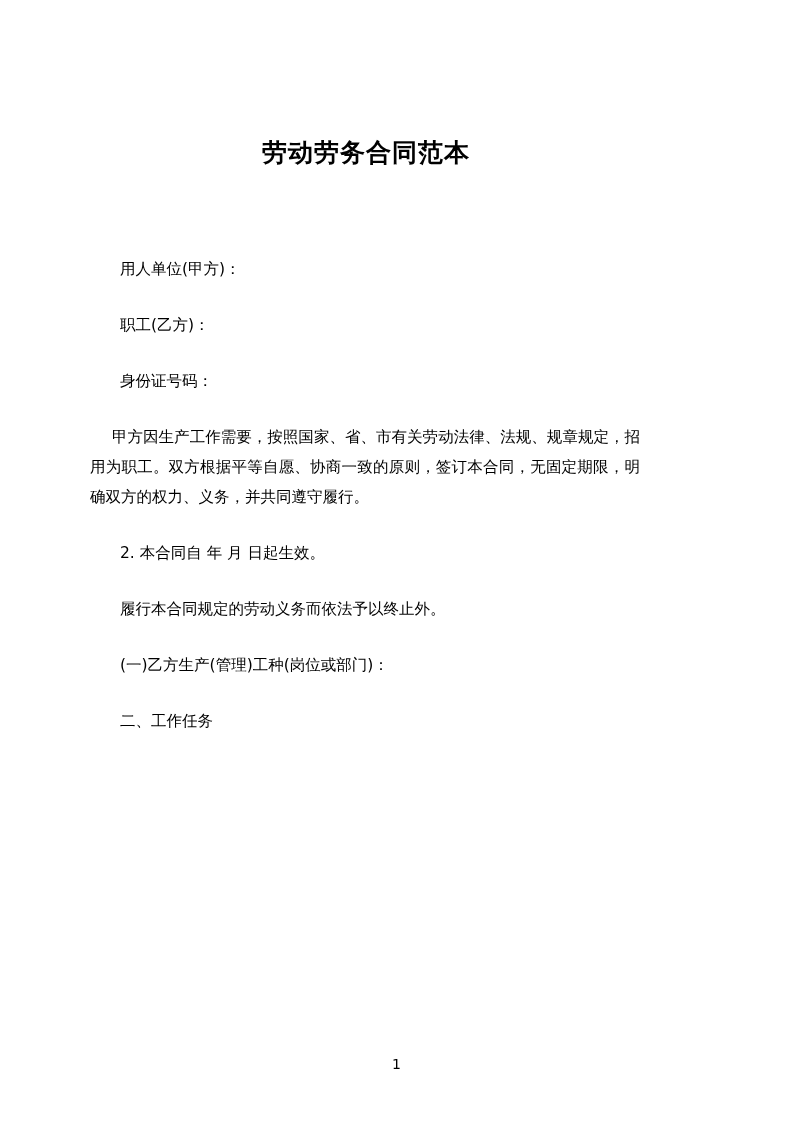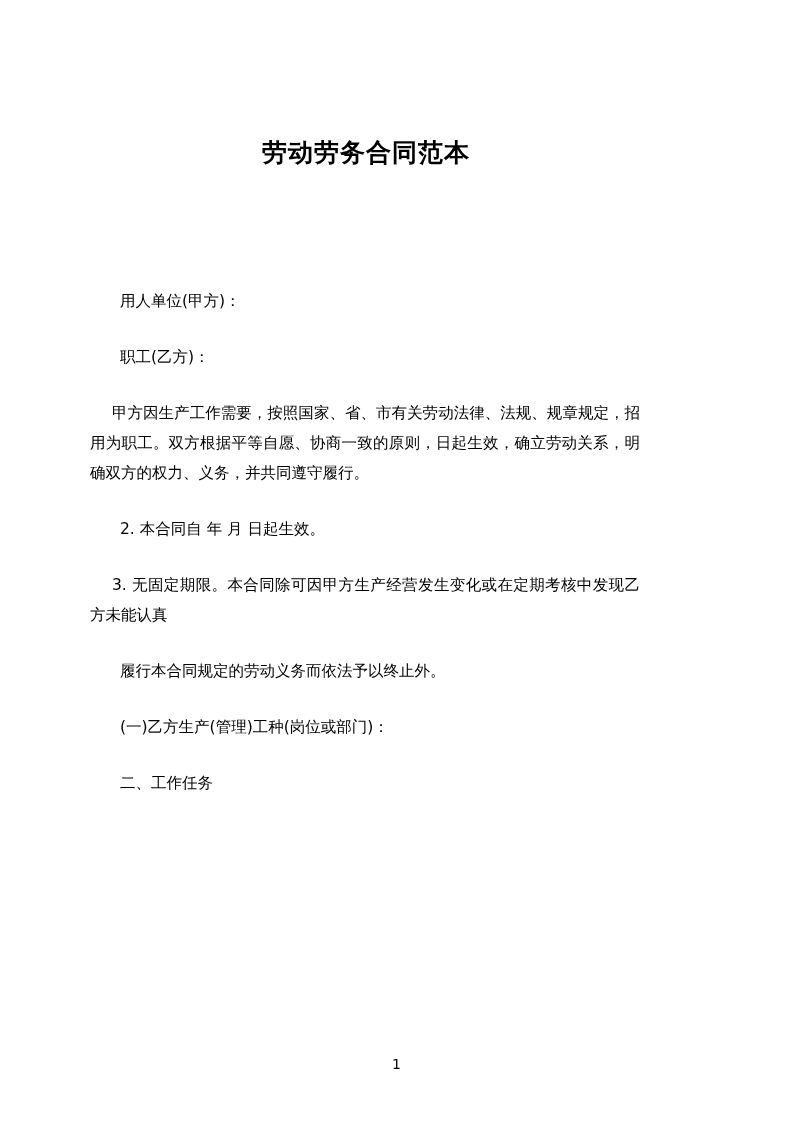--- a/index.html
+++ b/index.html
@@ -30,21 +30,21 @@
     text-align: center;
     font-size: 25px;
     font-weight: bold;
     letter-spacing: 1px;
     margin: 0;
     padding-top: 136px;
     line-height: 34px;
   }
   .content {
     padding: 0 92px 0 90px;
-    margin-top: 116px;
+    margin-top: 84px;
   }
   .para {
     font-size: 15.5px;
     line-height: 30px;
     margin: 0 0 26px 0;
     text-align: justify;
     text-justify: inter-ideograph;
   }
   .indent-1 {
     text-indent: 30px;
@@ -66,23 +66,23 @@
 <body>
 
 <div class="page">
   <div class="doc-body">
 
     <h1 class="doc-title">劳动劳务合同范本</h1>
 
     <div class="content">
       <p class="para indent-1">用人单位(甲方)：</p>
       <p class="para indent-1">职工(乙方)：</p>
-      <p class="para flow">甲方因生产工作需要，按照国家、省、市有关劳动法律、法规、规章规定，招用为职工。双方根据平等自愿、协商一致的原则，日起生效，确立劳动关系，明确双方的权力、义务，并共同遵守履行。</p>
+      <p class="para indent-1">身份证号码：</p>
+      <p class="para flow">甲方因生产工作需要，按照国家、省、市有关劳动法律、法规、规章规定，招用为职工。双方根据平等自愿、协商一致的原则，签订本合同，无固定期限，明确双方的权力、义务，并共同遵守履行。</p>
       <p class="para indent-1">2. 本合同自  年  月  日起生效。</p>
-      <p class="para flow">3. 无固定期限。本合同除可因甲方生产经营发生变化或在定期考核中发现乙方未能认真</p>
       <p class="para indent-1">履行本合同规定的劳动义务而依法予以终止外。</p>
       <p class="para indent-1">(一)乙方生产(管理)工种(岗位或部门)：</p>
       <p class="para indent-1">二、工作任务</p>
     </div>
 
   </div>
 
   <div class="page-number">1</div>
 </div>
 

